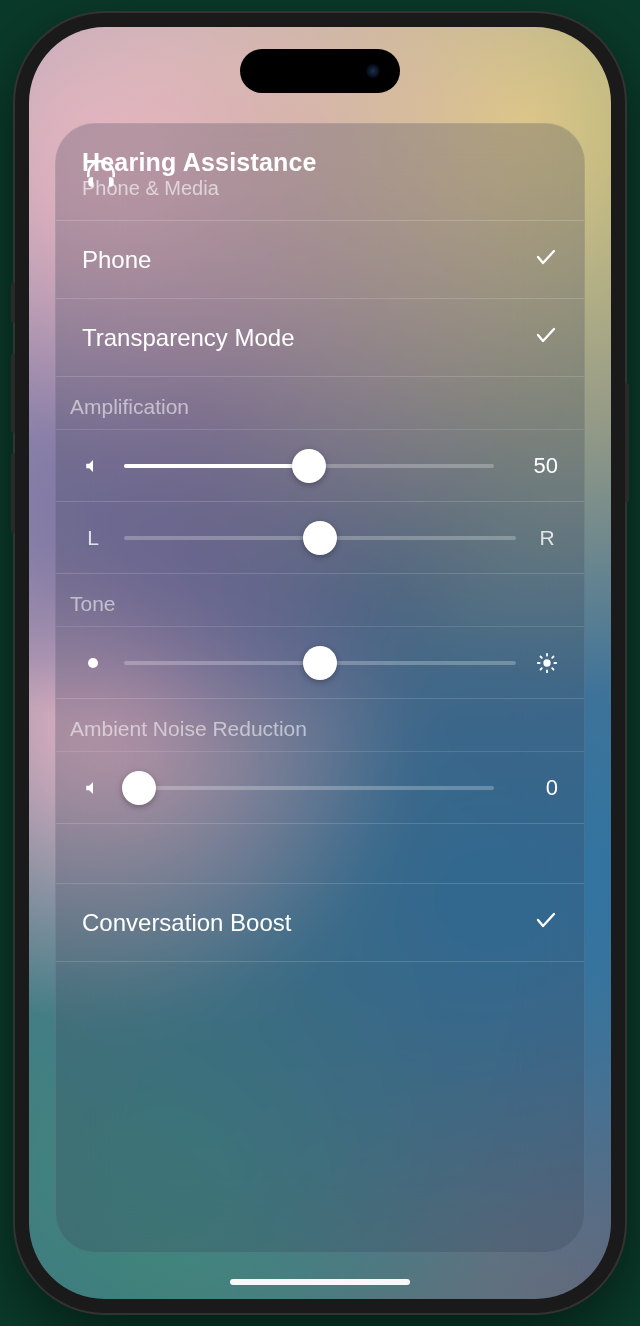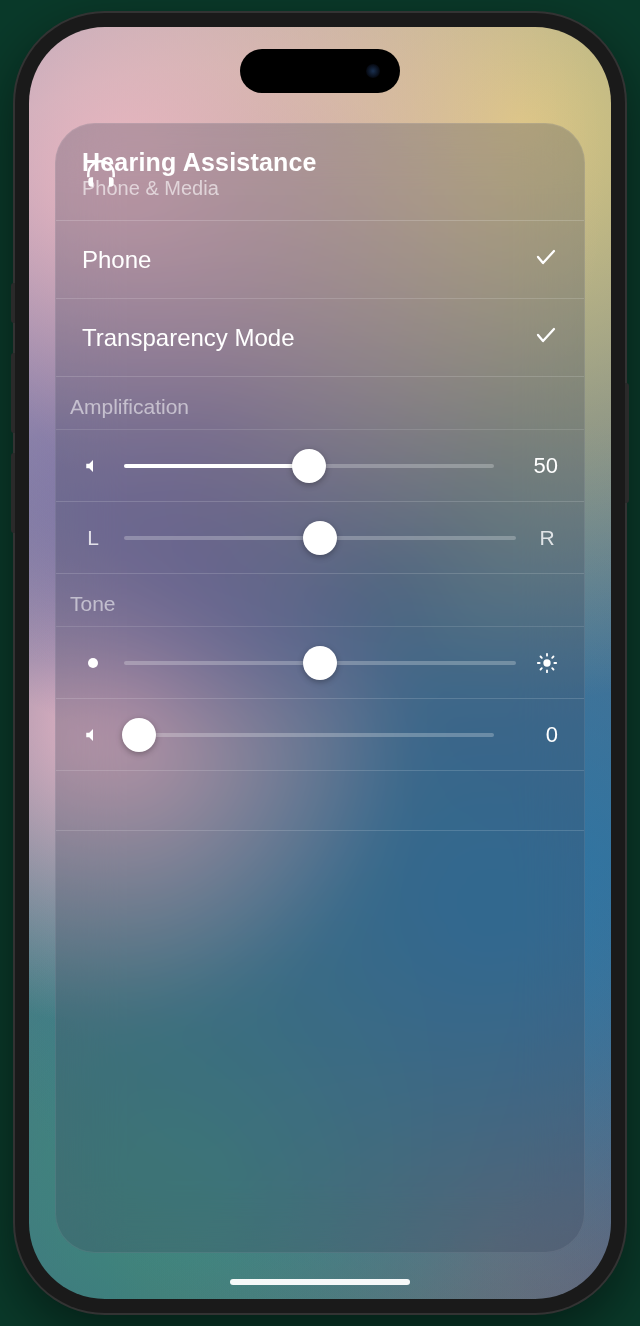--- a/index.html
+++ b/index.html
@@ -249,34 +249,43 @@
             <line x1="4.93" y1="4.93" x2="6.34" y2="6.34"></line>
               <line x1="17.66" y1="17.66" x2="19.07" y2="19.07"></line>
             <line x1="2" y1="12" x2="4" y2="12"></line>
               <line x1="20" y1="12" x2="22" y2="12"></line>
             <line x1="4.93" y1="19.07" x2="6.34" y2="17.66"></line>
               <line x1="17.66" y1="6.34" x2="19.07" y2="4.93"></line>
           </svg>
         </span>
       </div>
 
+      <div class="section-label">Ambient Noise Reduction</div>
       <div class="slider-row">
         <span class="slider-left-icon">
           <svg width="18" height="18" viewBox="0 0 24 24" fill="#fff">
               <path d="M3 9v6h4l5 5V4L7 9H3z"></path>
             </svg>
         </span>
         <div class="slider-track">
           <div class="track-bg"></div>
           <div class="track-fill" style="width:0%"></div>
           <div class="thumb" style="left:4%"></div>
         </div>
         <span class="slider-value">0</span>
       </div>
 
       <div class="gap-row"></div>
 
+      <div class="row">
+        <span>Conversation Boost</span>
+        <span class="check">
+          <svg width="24" height="24" viewBox="0 0 24 24" fill="none" stroke="#fff" stroke-width="2.3" stroke-linecap="round" stroke-linejoin="round">
+              <polyline points="4 12 9 18 20 6"></polyline>
+            </svg>
+        </span>
+      </div>
 
     </div>
 
     <div class="home-indicator"></div>
   </div>
 </div>
 
 </body></html>

